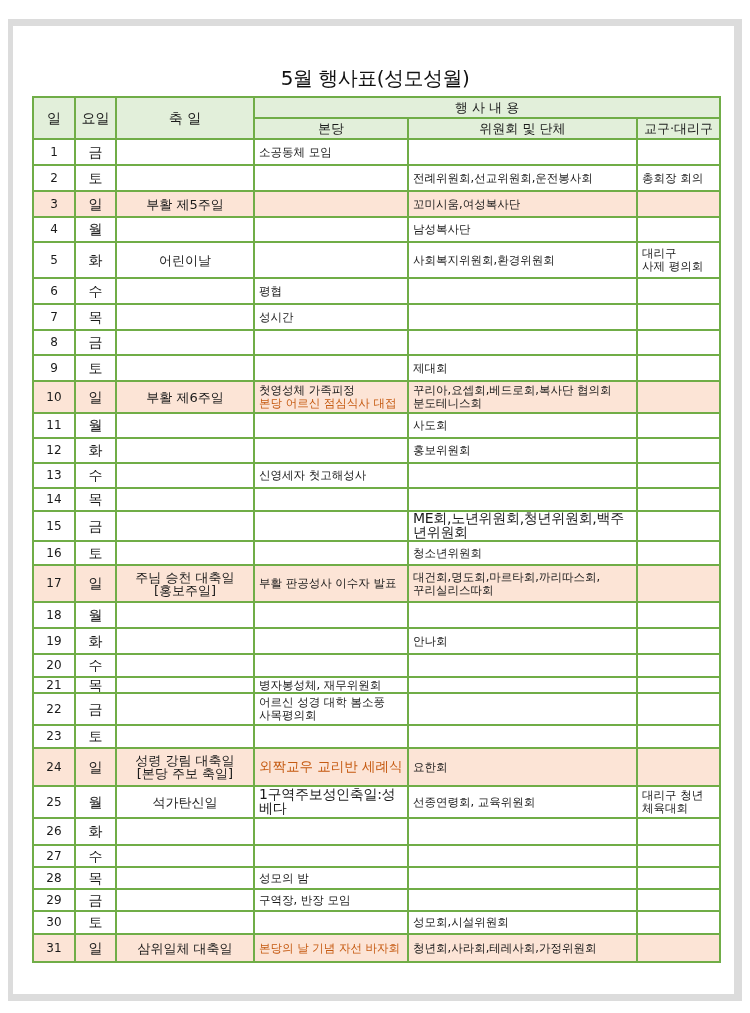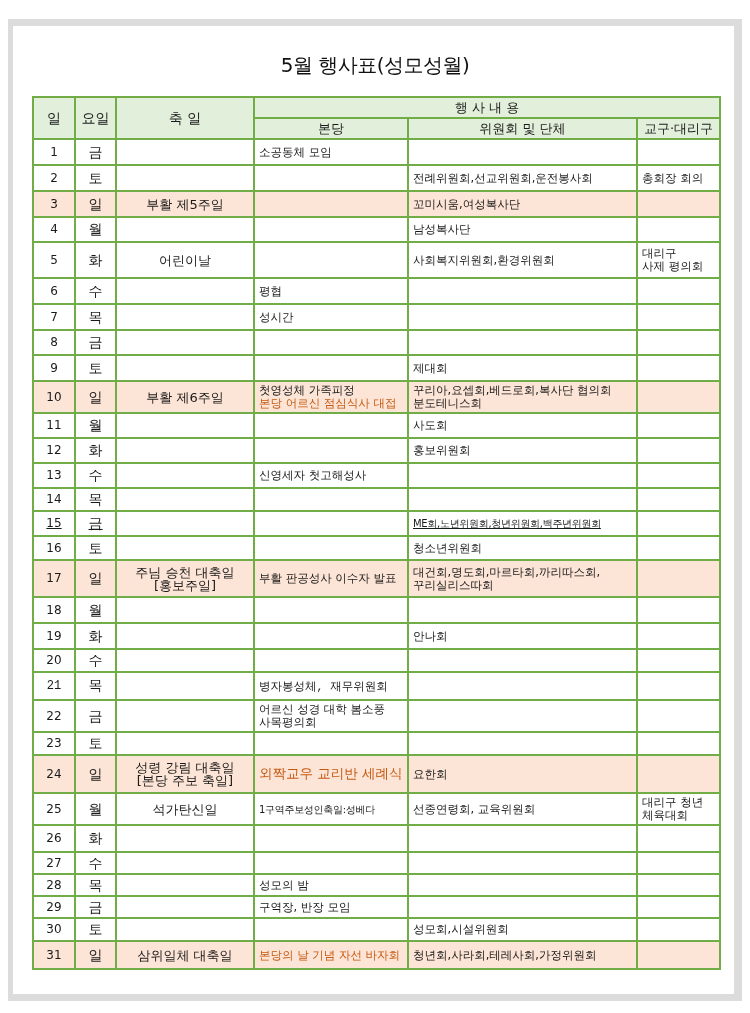--- a/index.html
+++ b/index.html
@@ -17,21 +17,21 @@
     background: #dcdcdc;
   }
   .page {
     position: absolute;
     left: 13px; top: 26px;
     width: 721px; height: 968px;
     background: #ffffff;
   }
   .title {
     position: absolute;
-    left: 0; top: 52px;
+    left: 0; top: 65px;
     width: 750px;
     text-align: center;
     font-size: 20px;
     color: #111;
     letter-spacing: -0.5px;
   }
   table.sched {
     position: absolute;
     left: 32px; top: 96px;
     border-collapse: collapse;
@@ -55,21 +55,21 @@
   }
   table.sched th.tall { font-size: 14px; }
   td.c { text-align: center; }
   td.day { font-size: 12px; }
   td.dow { font-size: 14px; }
   td.feast { font-size: 13px; text-align: center; }
   td.txt { text-align: left; }
   tr.sunday td { background: #fce4d6; }
   .red { color: #c55a11; }
   .big { font-size: 13.5px; }
-  .small { font-size: 10px; letter-spacing: -0.3px; }
+  .small { font-size: 14px; letter-spacing: -0.3px; }
 </style>
 </head>
 <body>
 
 <div class="frame"></div>
 <div class="page"></div>
 
 <div class="title">5월 행사표(성모성월)</div>
 
 <table class="sched">
@@ -200,21 +200,21 @@
         <td class="txt"></td>
       </tr>
       <tr style="height: 23px; padding-left: 31px;">
         <td class="c day"><span>14</span></td>
         <td class="c dow"><span>목</span></td>
         <td class="feast"></td>
         <td class="txt"></td>
         <td class="txt"></td>
         <td class="txt"></td>
       </tr>
-      <tr style="height: 25px; text-decoration: underline;">
+      <tr style="height: 25px;">
         <td class="c day"><span>15</span></td>
         <td class="c dow"><span>금</span></td>
         <td class="feast"></td>
         <td class="txt"></td>
         <td class="txt"><span class="small">ME회,노년위원회,청년위원회,백주년위원회</span></td>
         <td class="txt"></td>
       </tr>
       <tr style="height: 24px;">
         <td class="c day"><span>16</span></td>
         <td class="c dow"><span>토</span></td>
@@ -248,21 +248,21 @@
         <td class="txt"></td>
       </tr>
       <tr style="height: 23px;">
         <td class="c day"><span>20</span></td>
         <td class="c dow"><span>수</span></td>
         <td class="feast"></td>
         <td class="txt"></td>
         <td class="txt"></td>
         <td class="txt"></td>
       </tr>
-      <tr style="height: 28px; font-family: Liberation Mono, monospace;">
+      <tr style="height: 16px;">
         <td class="c day"><span>21</span></td>
         <td class="c dow"><span>목</span></td>
         <td class="feast"></td>
         <td class="txt"><span>병자봉성체, 재무위원회</span></td>
         <td class="txt"></td>
         <td class="txt"></td>
       </tr>
       <tr style="height: 32px;">
         <td class="c day"><span>22</span></td>
         <td class="c dow"><span>금</span></td>

